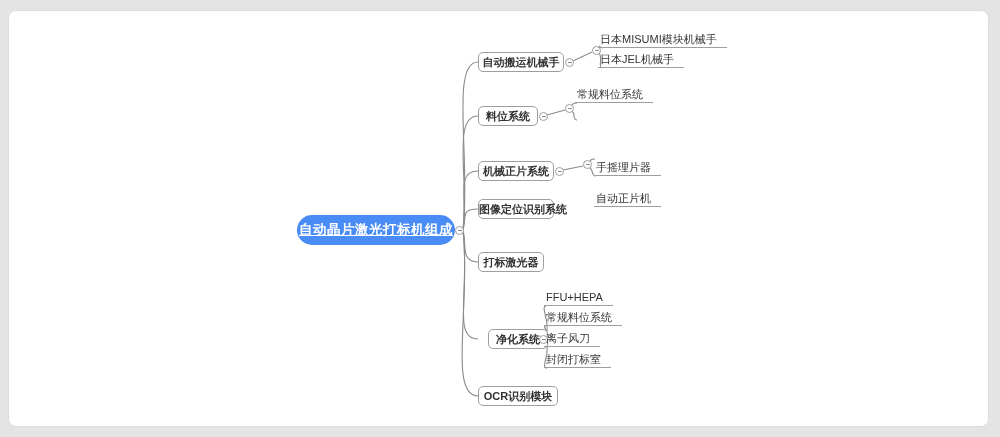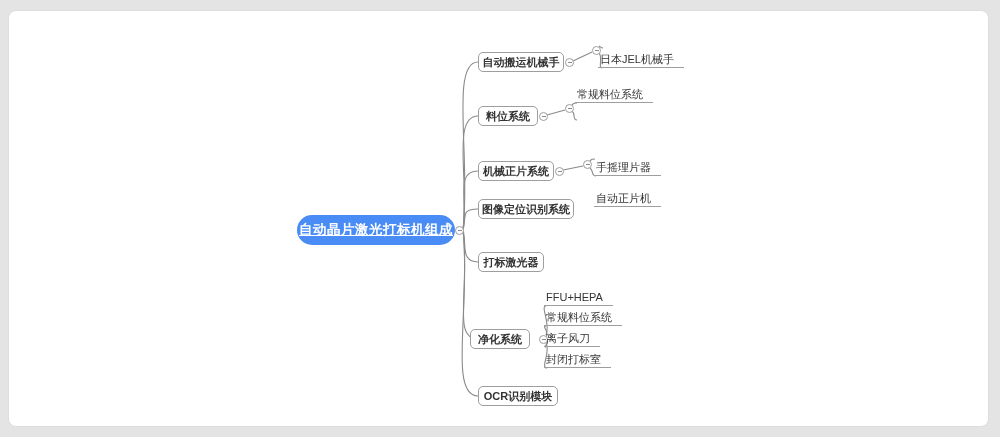--- a/index.html
+++ b/index.html
@@ -86,29 +86,30 @@
   <div class="collapse" style="left:592px;top:46px;"></div>
 
   <div class="topic-box" style="left:478px;top:106px;width:60px;">料位系统</div>
   <div class="collapse" style="left:539px;top:112px;"></div>
   <div class="collapse" style="left:565px;top:104px;"></div>
 
   <div class="topic-box" style="left:478px;top:161px;width:76px;">机械正片系统</div>
   <div class="collapse" style="left:555px;top:167px;"></div>
   <div class="collapse" style="left:583px;top:160px;"></div>
 
-  <div class="topic-box" style="left:478px;top:199px;width:96px;">图像定位识别系统</div>
+  <div class="topic-box" style="left:478px;top:199px;width:76px;">图像定位识别系统</div>
 
   <div class="topic-box" style="left:478px;top:252px;width:66px;">打标激光器</div>
 
-  <div class="topic-box" style="left:470px;top:329px;width:60px;">净化系统</div>
+  <div class="topic-box" style="left:488px;top:329px;width:60px;">净化系统</div>
   <div class="collapse" style="left:539px;top:335px;"></div>
 
   <div class="topic-box" style="left:478px;top:386px;width:80px;">OCR识别模块</div>
 
+  <div class="leaf" style="left:598px;top:32px;">日本MISUMI模块机械手</div>
   <div class="leaf" style="left:598px;top:52px;">日本JEL机械手</div>
 
   <div class="leaf" style="left:575px;top:87px;">常规料位系统</div>
 
   <div class="leaf" style="left:594px;top:143px;margin-top:48px;">自动正片机</div>
   <div class="leaf" style="left:594px;top:160px;">手摇理片器</div>
 
   <div class="leaf" style="left:544px;top:290px;">FFU+HEPA</div>
   <div class="leaf" style="left:544px;top:310px;">常规料位系统</div>
   <div class="leaf" style="left:544px;top:331px;">离子风刀</div>

